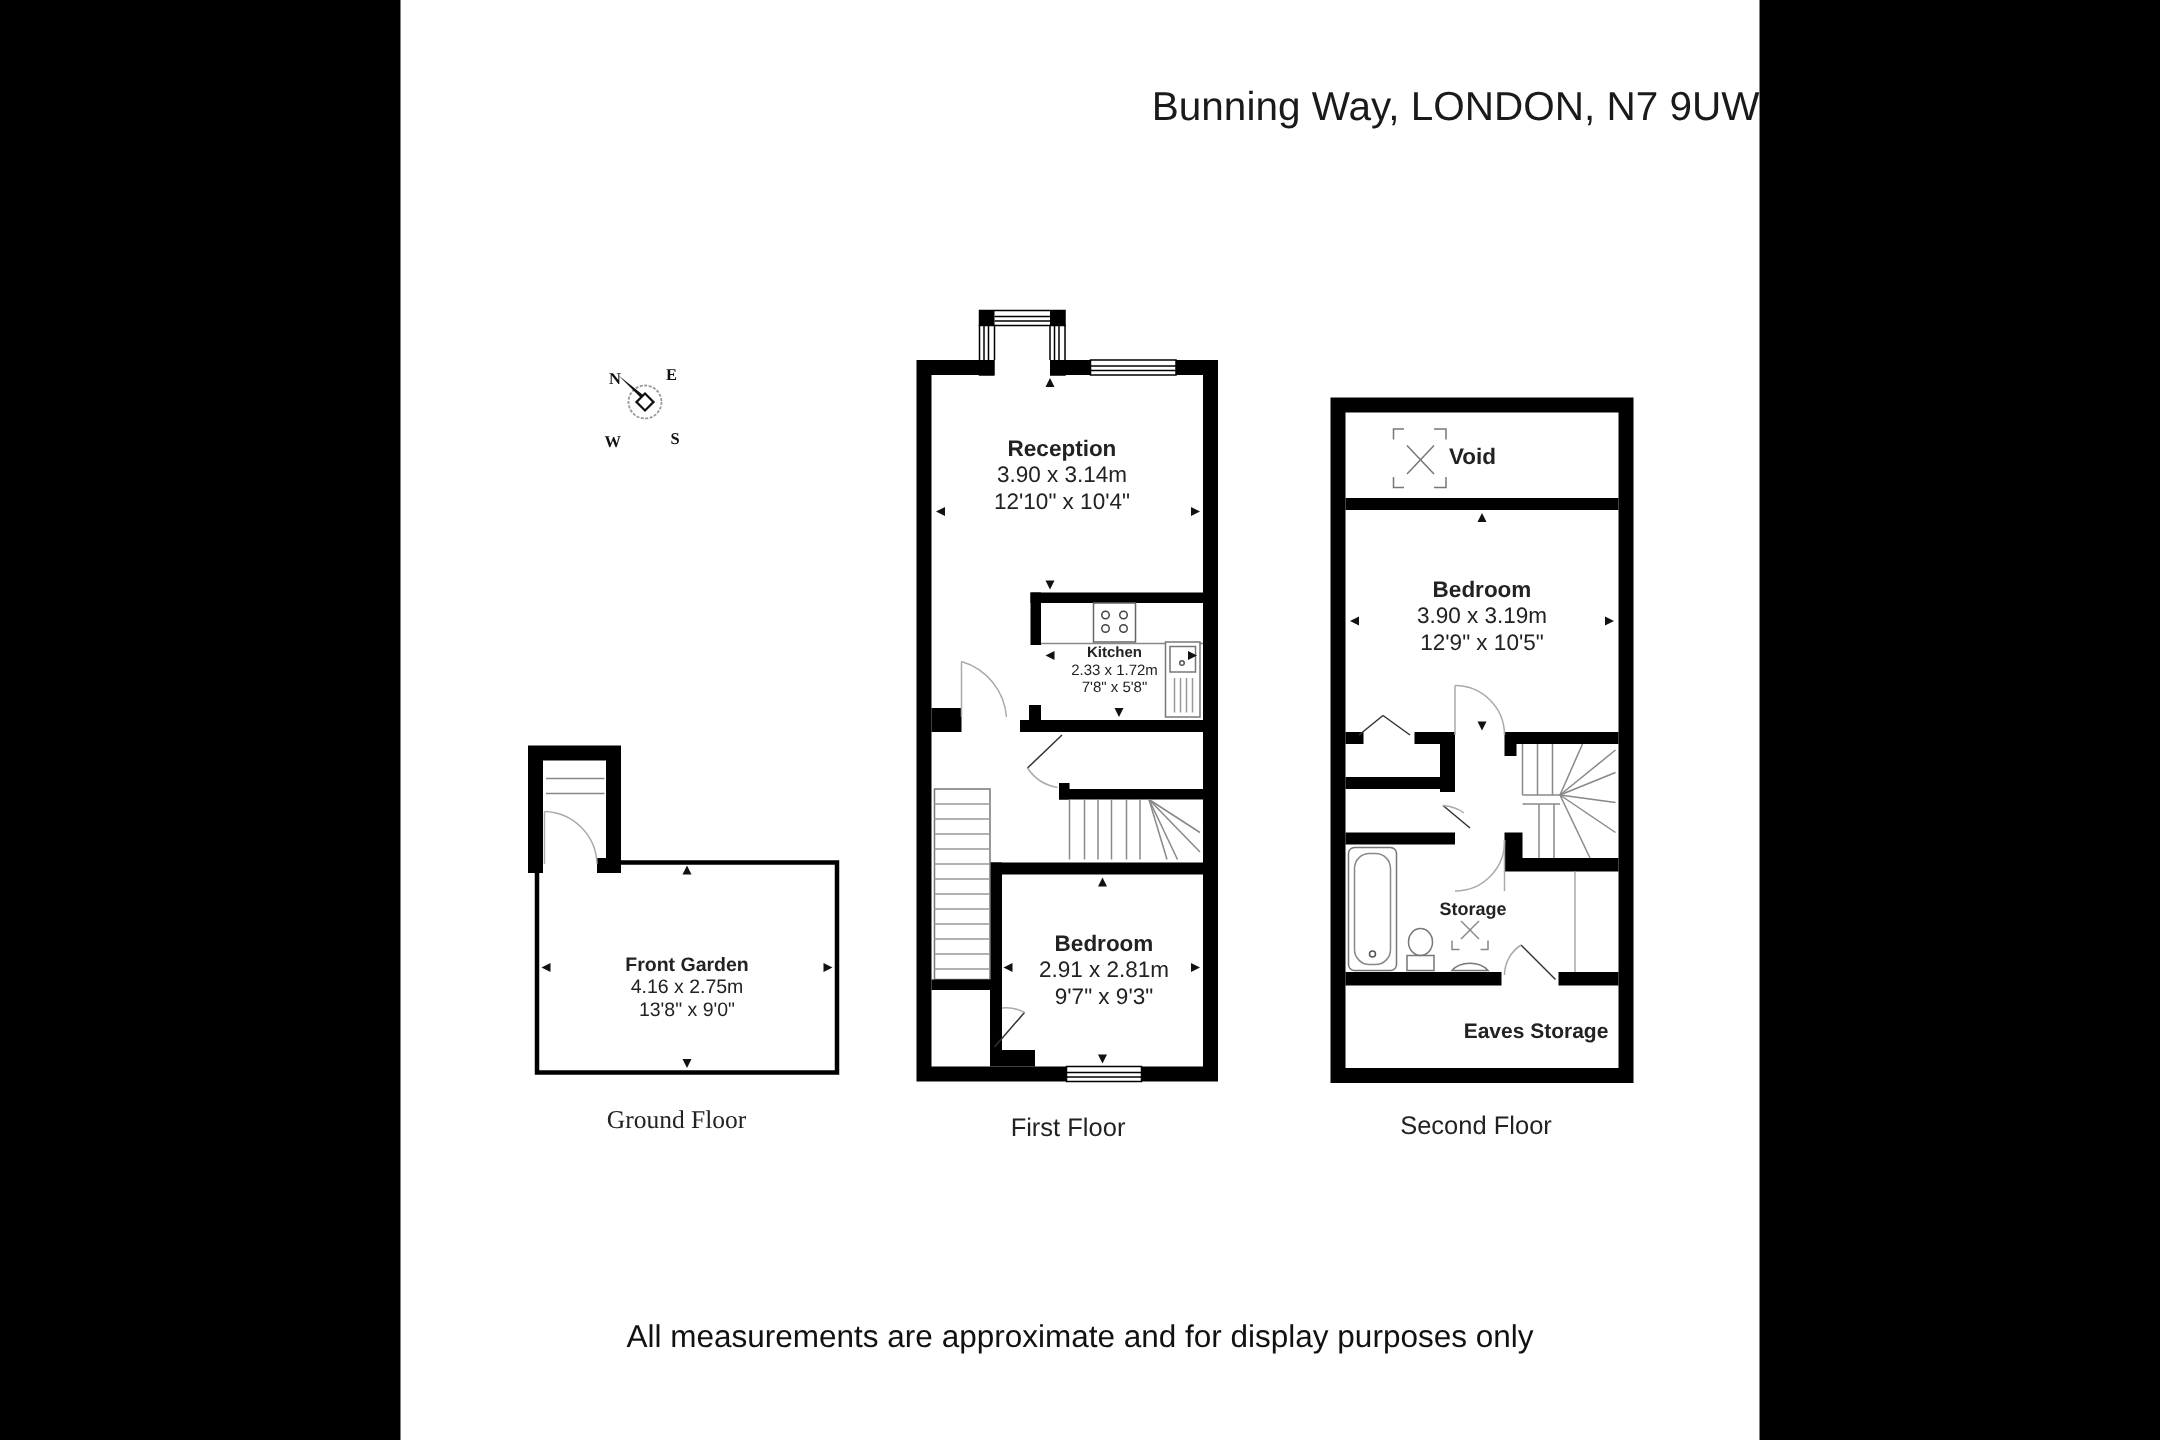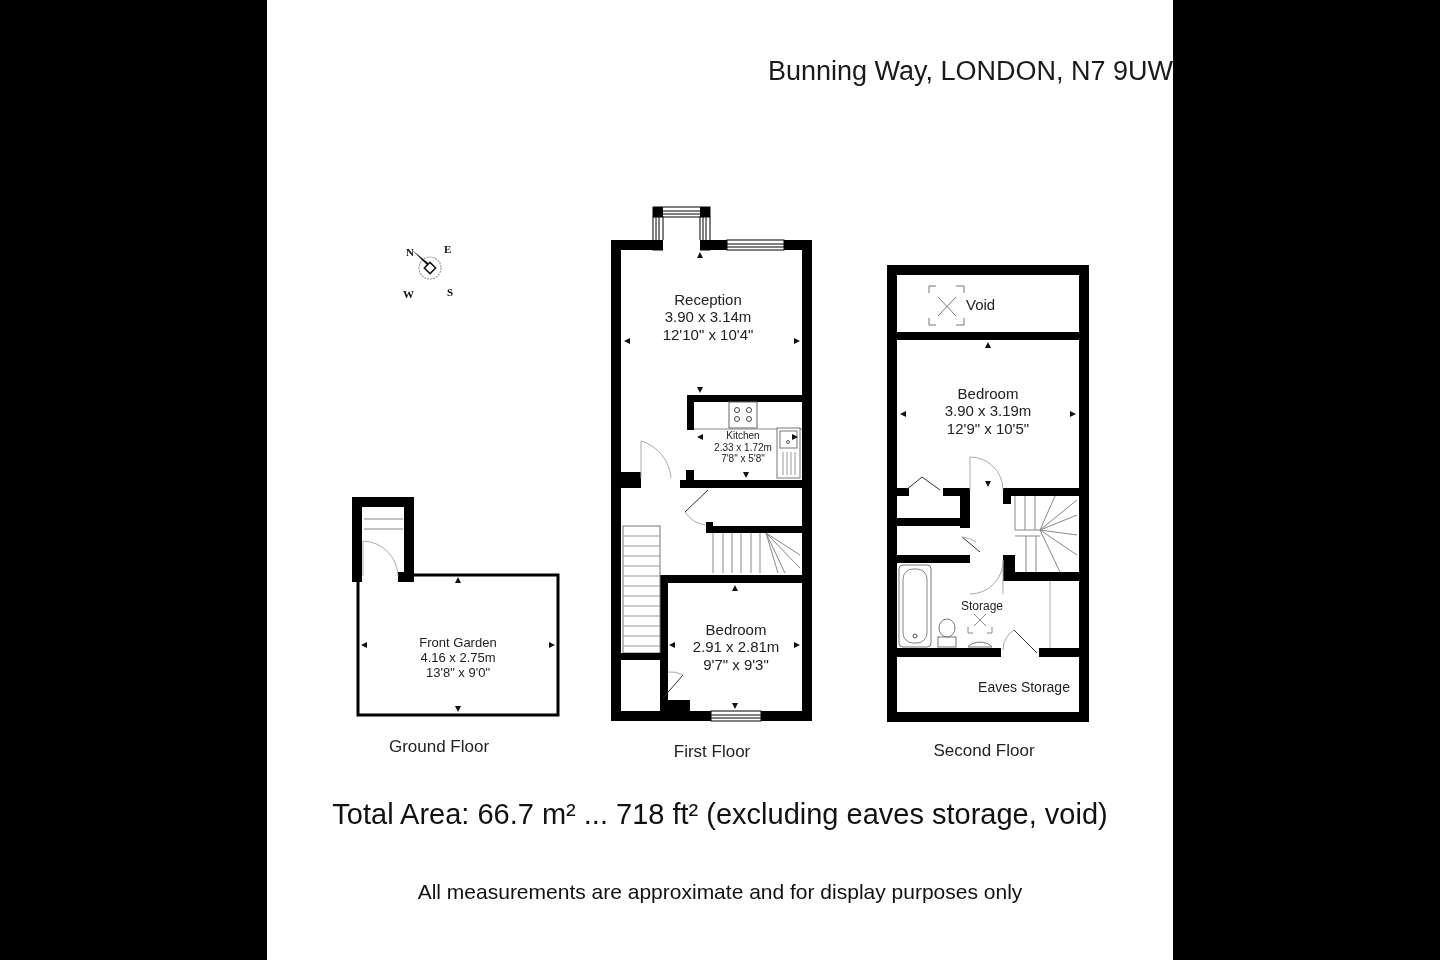--- a/index.html
+++ b/index.html
@@ -1,21 +1,21 @@
 <!DOCTYPE html>
 <html><head>
 <meta charset="utf-8">
 <style>
   html, body { margin: 0; padding: 0; }
   body { width: 1440px; height: 960px; background: #000; position: relative; overflow: hidden; font-family: "Liberation Sans", sans-serif; }
   .sheet { position: absolute; left: 267px; top: 0; width: 906px; height: 960px; background: #fff; }
   .title { position: absolute; left: 0; width: 906px; top: 56px; text-align: right; font-size: 27px; color: #1a1a1a; }
   svg.plan { position: absolute; left: 0; top: 0; }
   .lbl { position: absolute; text-align: center; color: #222; line-height: 1.15; }
-  .room-name { font-weight: normal; }
+  .room-name { font-weight: bold; }
   .floor-label { position: absolute; font-size: 17px; color: #222; text-align: center; width: 200px; }
   .total { position: absolute; left: 0; width: 906px; top: 798px; text-align: center; font-size: 29px; color: #111; }
   .disclaimer { position: absolute; left: 0; width: 906px; top: 850px; text-align: center; font-size: 21px; color: #111; margin-top: 30px; }
 </style>
 </head>
 <body>
 
 <div class="sheet">
   <div class="title">Bunning Way, LONDON, N7 9UW</div>
 
@@ -267,19 +267,18 @@
     <div>3.90 x 3.19m</div>
     <div>12'9" x 10'5"</div>
   </div>
   <div class="lbl" style="left:665px;top:600px;width:100px;font-size:12px;">
     <div class="room-name">Storage</div>
   </div>
   <div class="lbl" style="left:621px;top:679px;width:200px;font-size:14px;margin-left:36px;">
     <div class="room-name">Eaves Storage</div>
   </div>
 
-  <div class="floor-label" style="left:72px;top:737px;">Ground Floor</div>
+  <div class="floor-label" style="left:84px;top:737px;font-family:Liberation Serif, serif;">Ground Floor</div>
   <div class="floor-label" style="left:345px;top:742px;">First Floor</div>
   <div class="floor-label" style="left:617px;top:741px;">Second Floor</div>
 
-  <div class="total">Total Area: 66.7 m² ... 718 ft² (excluding eaves storage, void)</div>
   <div class="disclaimer">All measurements are approximate and for display purposes only</div>
 </div>
 
 </body></html>

